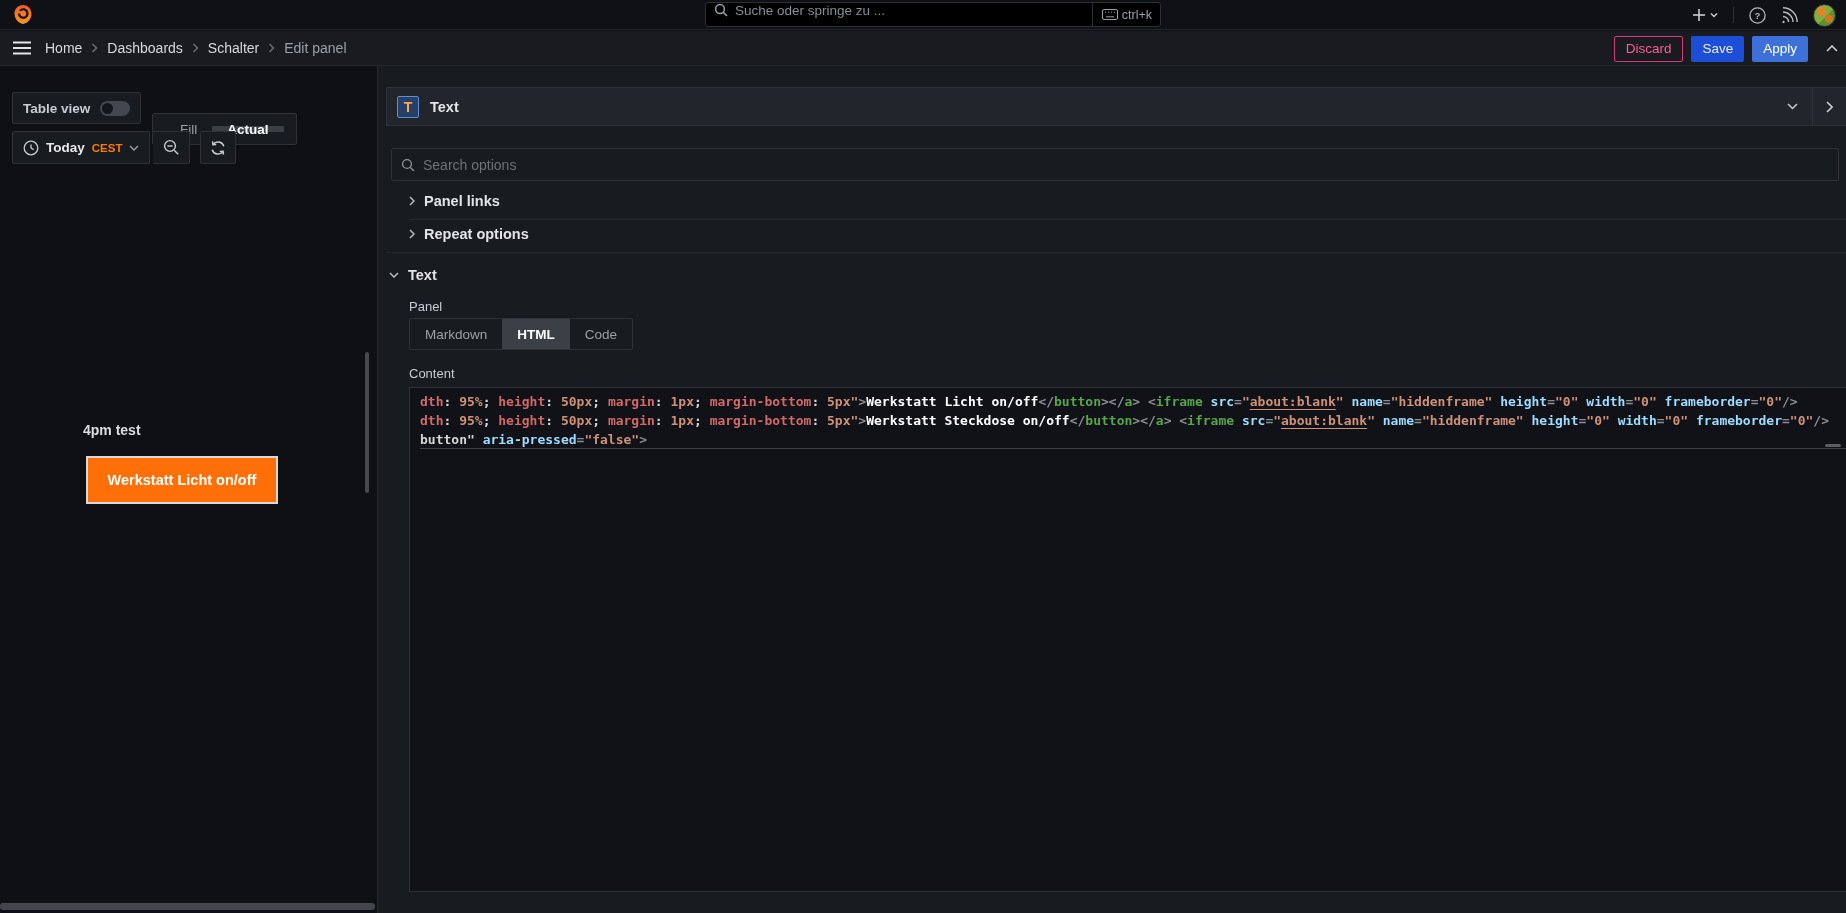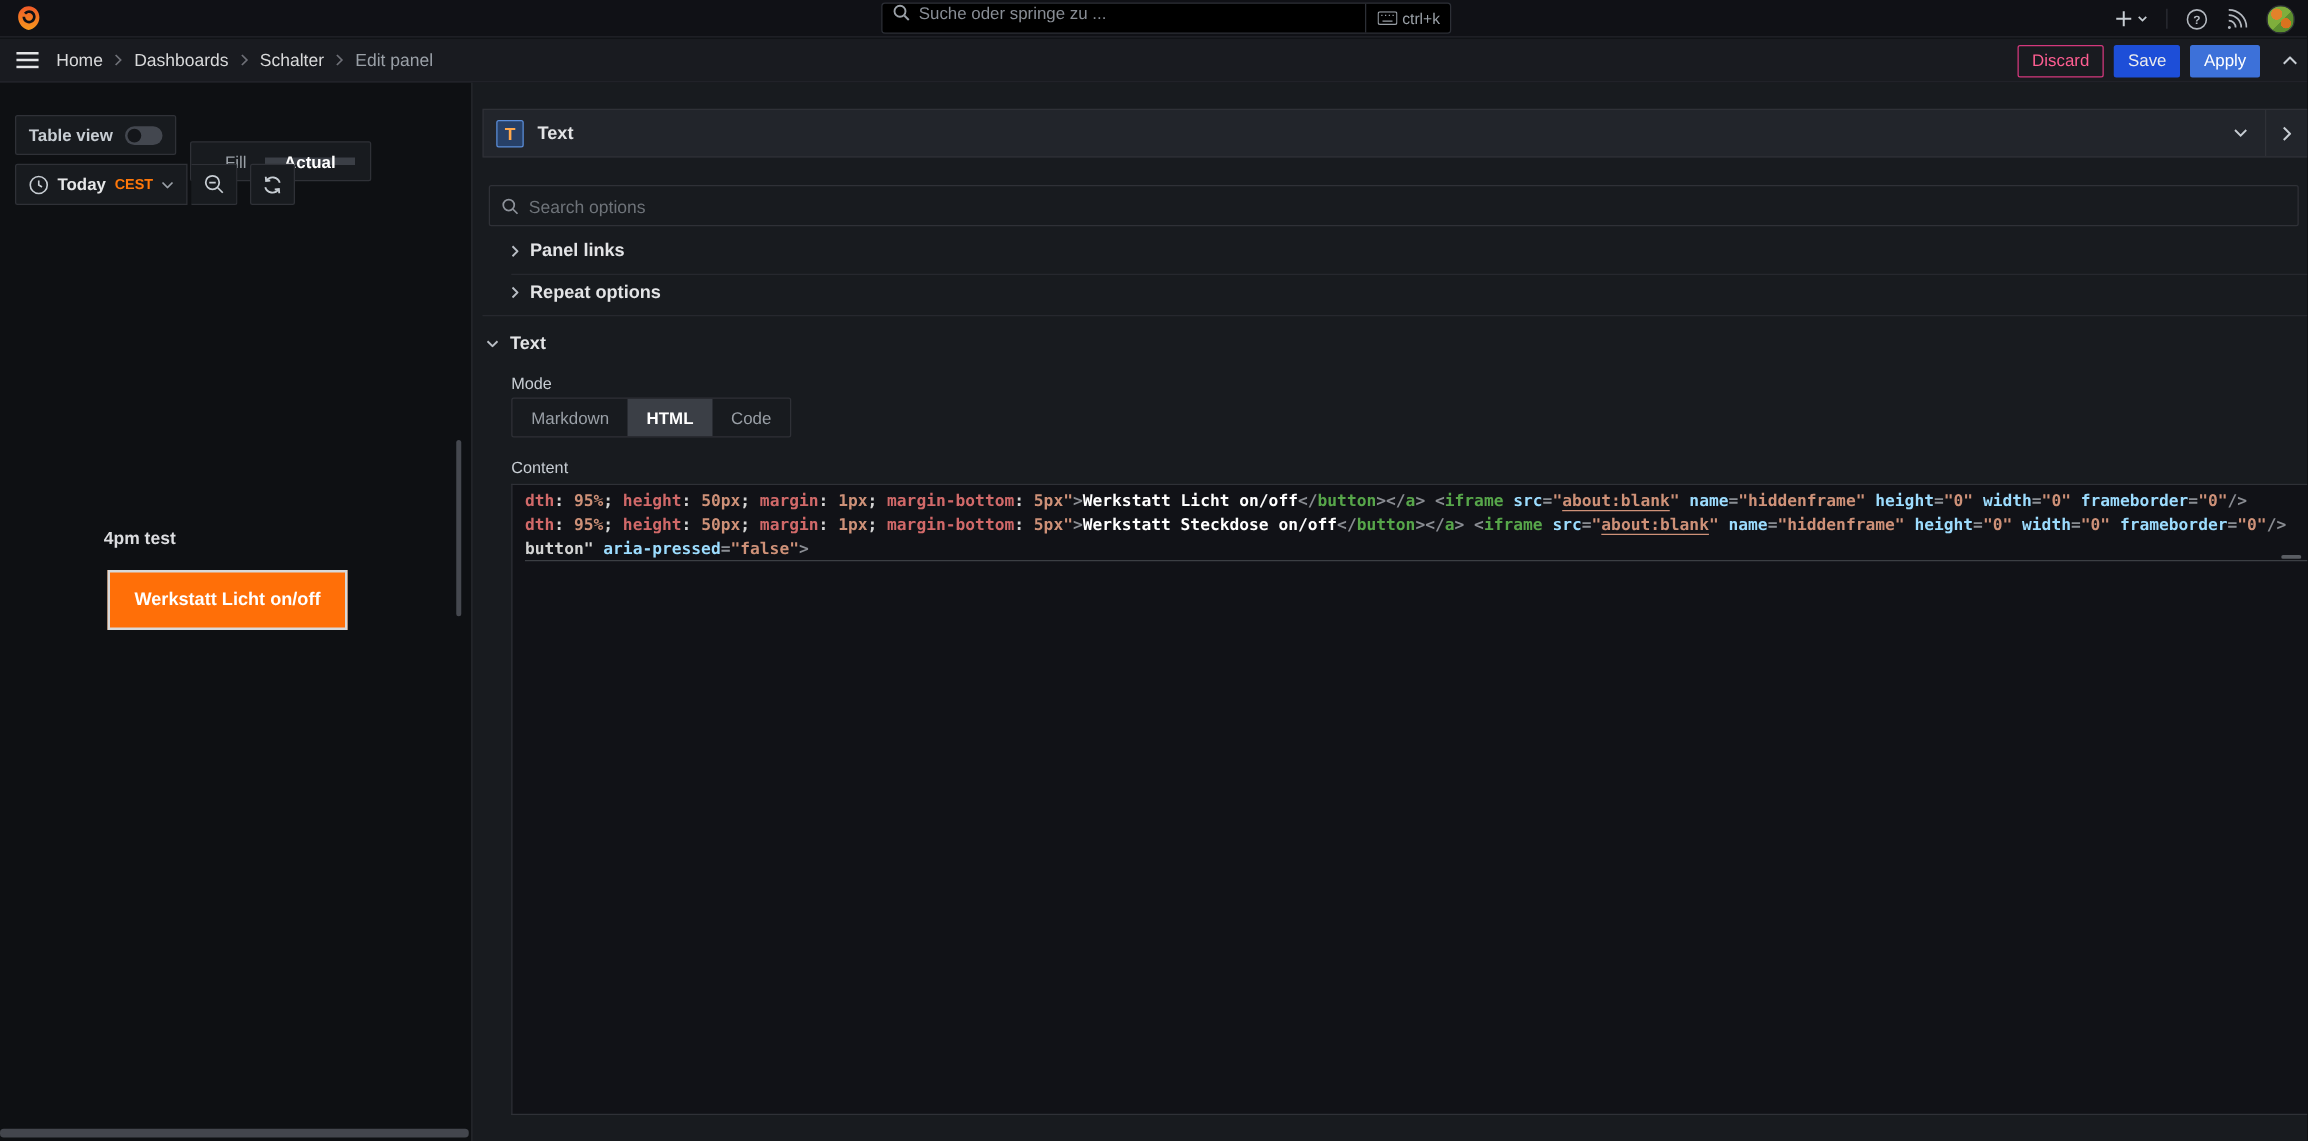--- a/index.html
+++ b/index.html
@@ -306,21 +306,21 @@
 
     <div class="sec-row" style="left:11px; top:201px;">
       <span class="chev">
         <svg width="10" height="6" viewBox="0 0 10 6" fill="none" stroke="#b9bec5" stroke-width="1.5">
             <polyline points="1,1 5,5 9,1"></polyline>
           </svg>
       </span>
       <span class="sec-label">Text</span>
     </div>
 
-    <div class="field-label" style="left:31px; top:233px;">Mode</div>
+    <div class="field-label" style="left:31px; top:233px;">Panel</div>
     <div class="mode-group">
       <span class="seg">Markdown</span>
       <span class="seg sel">HTML</span>
       <span class="seg">Code</span>
     </div>
 
     <div class="field-label" style="left:31px; top:300px;">Content</div>
     <div class="editor">
       <div class="code"><div class="code-line"><span class="tk-cssprop">dth</span><span class="tk-plain">: </span><span class="tk-cssval">95%</span><span class="tk-plain">; </span><span class="tk-cssprop">height</span><span class="tk-plain">: </span><span class="tk-cssval">50px</span><span class="tk-plain">; </span><span class="tk-cssprop">margin</span><span class="tk-plain">: </span><span class="tk-cssval">1px</span><span class="tk-plain">; </span><span class="tk-cssprop">margin-bottom</span><span class="tk-plain">: </span><span class="tk-cssval">5px</span><span class="tk-string">"</span><span class="tk-punct">&gt;</span><span class="tk-text">Werkstatt Licht on/off</span><span class="tk-punct">&lt;/</span><span class="tk-tag">button</span><span class="tk-punct">&gt;</span><span class="tk-punct">&lt;/</span><span class="tk-tag">a</span><span class="tk-punct">&gt;</span><span class="tk-plain"> </span><span class="tk-punct">&lt;</span><span class="tk-tag">iframe</span><span class="tk-plain"> </span><span class="tk-attr">src</span><span class="tk-punct">=</span><span class="tk-string">"</span><span class="tk-link">about:blank</span><span class="tk-string">"</span><span class="tk-plain"> </span><span class="tk-attr">name</span><span class="tk-punct">=</span><span class="tk-string">"hiddenframe"</span><span class="tk-plain"> </span><span class="tk-attr">height</span><span class="tk-punct">=</span><span class="tk-string">"0"</span><span class="tk-plain"> </span><span class="tk-attr">width</span><span class="tk-punct">=</span><span class="tk-string">"0"</span><span class="tk-plain"> </span><span class="tk-attr">frameborder</span><span class="tk-punct">=</span><span class="tk-string">"0"</span><span class="tk-punct">/&gt;</span></div><div class="code-line"><span class="tk-cssprop">dth</span><span class="tk-plain">: </span><span class="tk-cssval">95%</span><span class="tk-plain">; </span><span class="tk-cssprop">height</span><span class="tk-plain">: </span><span class="tk-cssval">50px</span><span class="tk-plain">; </span><span class="tk-cssprop">margin</span><span class="tk-plain">: </span><span class="tk-cssval">1px</span><span class="tk-plain">; </span><span class="tk-cssprop">margin-bottom</span><span class="tk-plain">: </span><span class="tk-cssval">5px</span><span class="tk-string">"</span><span class="tk-punct">&gt;</span><span class="tk-text">Werkstatt Steckdose on/off</span><span class="tk-punct">&lt;/</span><span class="tk-tag">button</span><span class="tk-punct">&gt;</span><span class="tk-punct">&lt;/</span><span class="tk-tag">a</span><span class="tk-punct">&gt;</span><span class="tk-plain"> </span><span class="tk-punct">&lt;</span><span class="tk-tag">iframe</span><span class="tk-plain"> </span><span class="tk-attr">src</span><span class="tk-punct">=</span><span class="tk-string">"</span><span class="tk-link">about:blank</span><span class="tk-string">"</span><span class="tk-plain"> </span><span class="tk-attr">name</span><span class="tk-punct">=</span><span class="tk-string">"hiddenframe"</span><span class="tk-plain"> </span><span class="tk-attr">height</span><span class="tk-punct">=</span><span class="tk-string">"0"</span><span class="tk-plain"> </span><span class="tk-attr">width</span><span class="tk-punct">=</span><span class="tk-string">"0"</span><span class="tk-plain"> </span><span class="tk-attr">frameborder</span><span class="tk-punct">=</span><span class="tk-string">"0"</span><span class="tk-punct">/&gt;</span></div><div class="code-line current"><span class="tk-plain">button" </span><span class="tk-attr">aria-pressed</span><span class="tk-punct">=</span><span class="tk-string">"false"</span><span class="tk-punct">&gt;</span></div></div>
       <div class="hscroll-thumb"></div>

